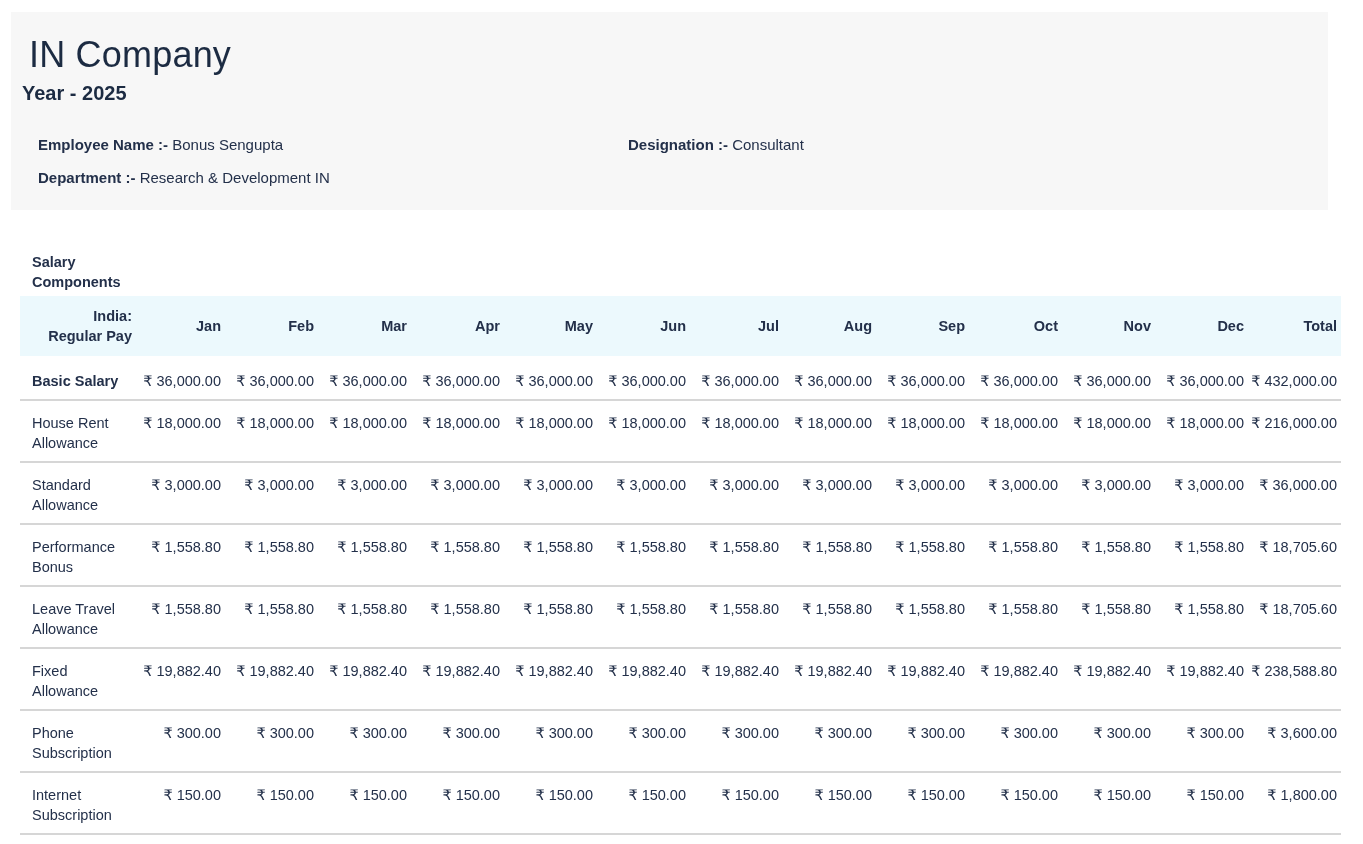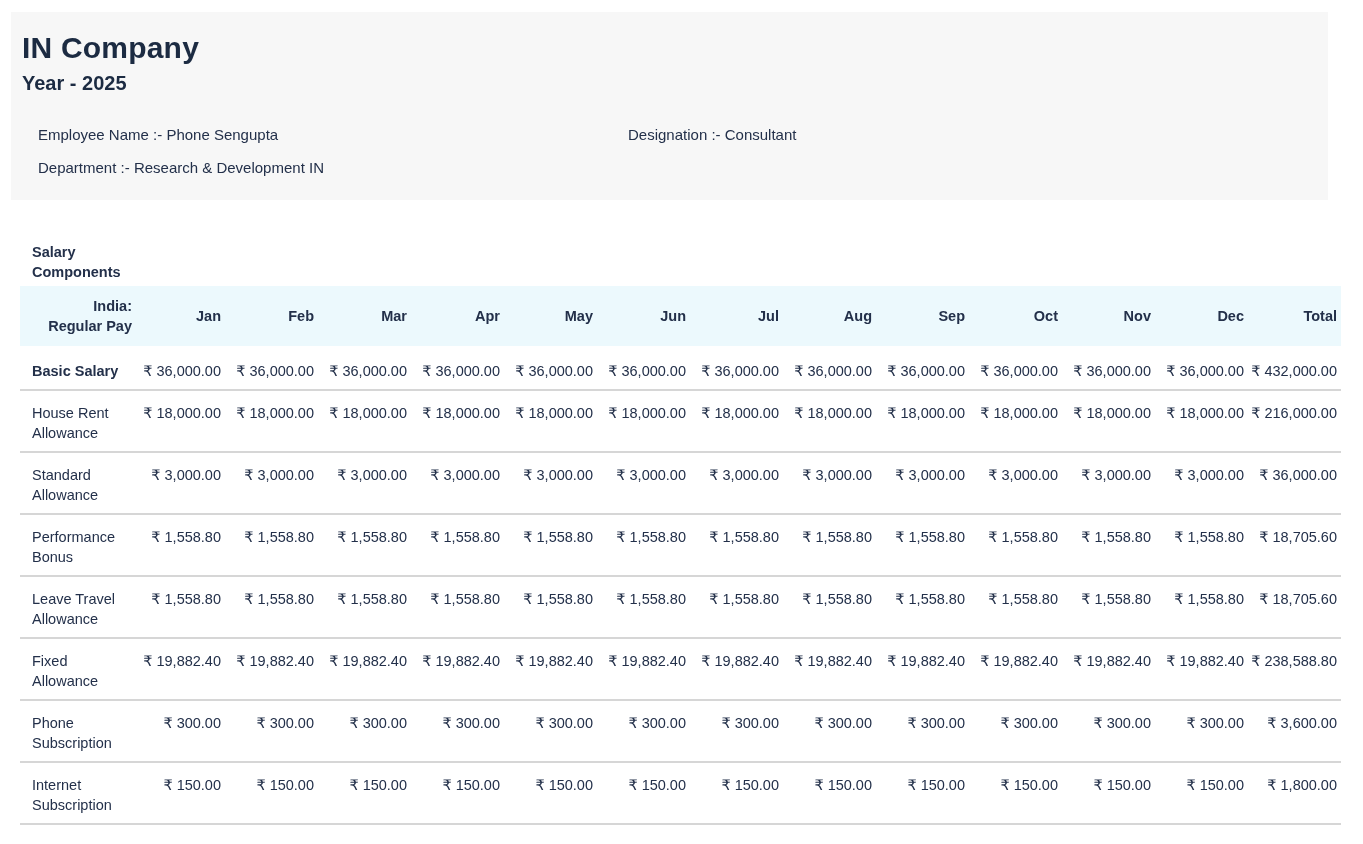--- a/index.html
+++ b/index.html
@@ -19,24 +19,24 @@
     -webkit-font-smoothing:antialiased;
   }
 
   
   .header-card{
     margin:12px 35px 0 11px;
     background:var(--header-bg);
     padding:16px 24px 23px 11px;
   }
   .company-title{
-    margin:0;
-    font-size:30px;
+    margin:7px;
+    font-size:36px;
     line-height:40px;
-    font-weight:700;
+    font-weight:400;
     color:var(--title);
     letter-spacing:0.2px;
   }
   .year-label{
     margin-top:4px;
     font-size:20px;
     line-height:23px;
     font-weight:600;
     color:var(--title);
   }
@@ -45,21 +45,21 @@
     padding-left:16px;
     display:grid;
     grid-template-columns:590px 1fr;
     row-gap:14px;
     column-gap:0;
   }
   .field{
     font-size:15px;
     line-height:19px;
   }
-  .field .lbl{font-weight:normal;}
+  .field .lbl{font-weight:bold;}
   .field .val{font-weight:normal;}
 
   
   .report{
     margin:0 22px 0 20px;
   }
   .section-title{
     margin:42px 0 4px 0;
     padding-left:12px;
     font-size:14.5px;
@@ -111,21 +111,21 @@
 </style>
 </head>
 <body>
 
 <div class="header-card">
   <h1 class="company-title">IN Company</h1>
   <div class="year-label">Year - 2025</div>
   <div class="emp-fields">
     <div class="field">
       <span class="lbl">Employee Name :-</span>
-      <span class="val">Phone Sengupta</span>
+      <span class="val">Bonus Sengupta</span>
     </div>
     <div class="field">
       <span class="lbl">Designation :-</span>
       <span class="val">Consultant</span>
     </div>
     <div class="field">
       <span class="lbl">Department :-</span>
       <span class="val">Research &amp; Development IN</span>
     </div>
   </div>

